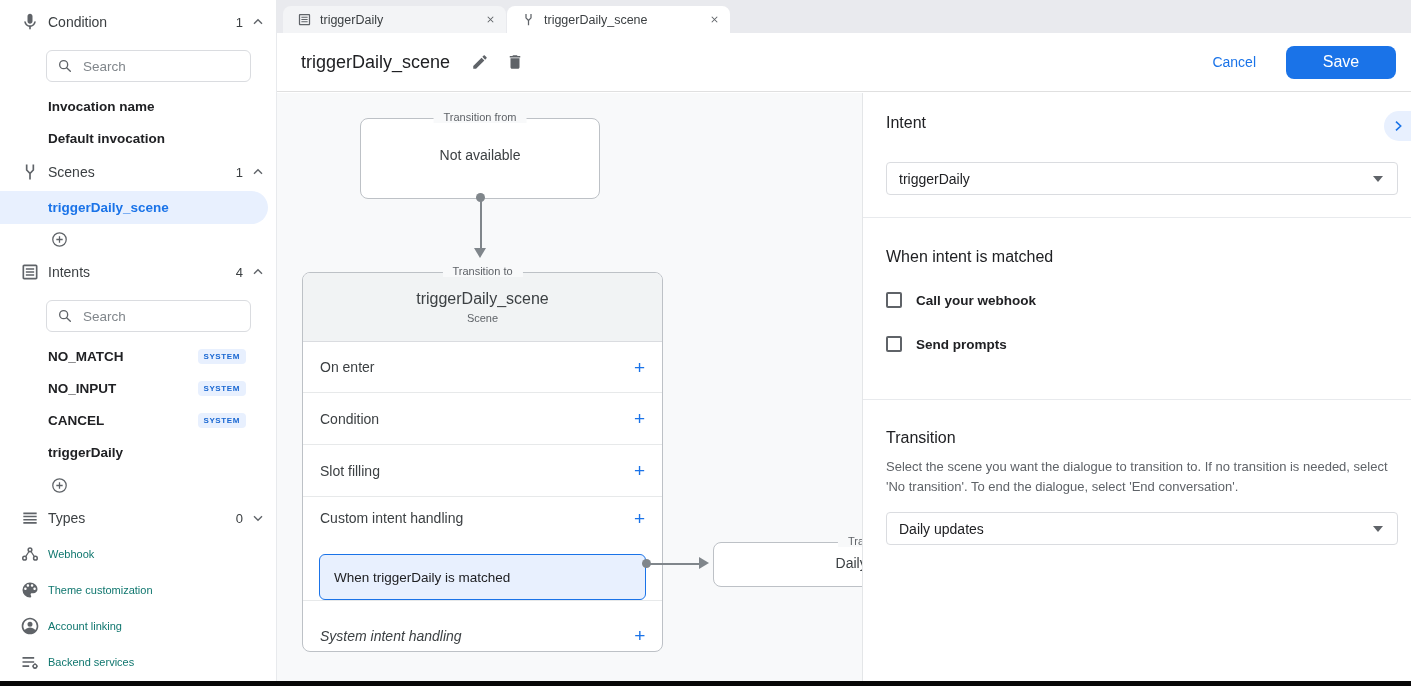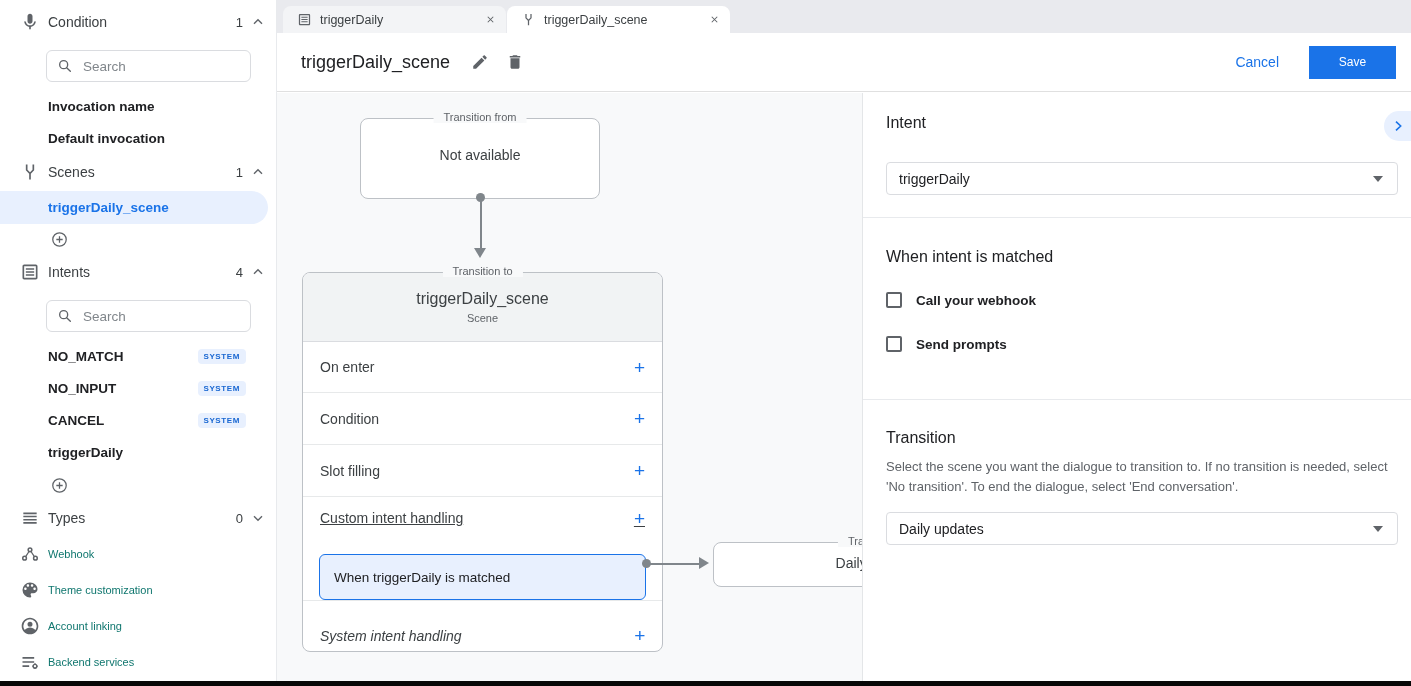--- a/index.html
+++ b/index.html
@@ -37,39 +37,39 @@
   .tab .tclose { margin-left:auto; width:11px; height:11px; cursor:pointer; }
 
   
   .header { position:absolute; left:277px; top:33px; width:1134px; height:59px; background:#fff; border-bottom:1px solid #e0e0e0; display:flex; align-items:center; padding:0 15px 0 24px; }
   .page-title { font-size:18px; color:#202124; }
   .hicon { width:18px; height:18px; cursor:pointer; }
   .hicon.edit { margin-left:21px; }
   .hicon.del { margin-left:17px; }
   .hspacer { flex:1; }
   .cancel-btn { color:#1a73e8; font-size:14px; font-weight:500; cursor:pointer; margin-right:30px; }
-  .save-btn { width:87px; height:33px; background:#1a73e8; color:#fff; font-size:12px; font-weight:500; border:none; border-radius:0; cursor:pointer; font-family:"Liberation Sans",sans-serif; }
+  .save-btn { width:110px; height:33px; background:#1a73e8; color:#fff; font-size:16px; font-weight:500; border:none; border-radius:8px; cursor:pointer; font-family:"Liberation Sans",sans-serif; }
 
   
   .canvas { position:absolute; left:277px; top:93px; width:585px; height:588px; background:#f8f9fa; overflow:hidden; }
   .node-label { position:absolute; top:-8px; left:50%; transform:translateX(-50%); background:#f8f9fa; padding:0 10px; font-size:11px; color:#5f6368; white-space:nowrap; }
   .from-node { position:absolute; left:83px; top:25px; width:240px; height:81px; background:#fff; border:1px solid #bdc1c6; border-radius:8px; }
   .from-node .nval { margin-top:28px; text-align:center; font-size:14px; color:#3c4043; }
   .vdot { position:absolute; left:199px; top:100px; width:9px; height:9px; border-radius:50%; background:#80868b; }
   .vline { position:absolute; left:202.5px; top:106px; width:2px; height:50px; background:#80868b; }
   .varrow { position:absolute; left:197px; top:155px; width:0; height:0; border-left:6.5px solid transparent; border-right:6.5px solid transparent; border-top:10px solid #80868b; }
   .scene-node { position:absolute; left:25px; top:179px; width:361px; height:380px; background:#fff; border:1px solid #bdc1c6; border-radius:8px; }
   .scene-header { height:69px; background:#f1f3f4; border-bottom:1px solid #dadce0; border-radius:7px 7px 0 0; text-align:center; }
   .scene-header .ntitle { padding-top:17px; font-size:16px; color:#3c4043; }
   .scene-header .nsub { margin-top:4px; font-size:11px; color:#5f6368; }
   .srow { display:flex; align-items:center; justify-content:space-between; padding:16px 17px; font-size:14px; color:#3c4043; border-bottom:1px solid #e7e9ea; }
   .srow .plus { color:#1a73e8; font-size:19px; line-height:1; cursor:pointer; }
   .r1{height:51px;} .r2{height:52px;} .r3{height:52px;gap:8px;} .r5{height:69px; border-bottom:none;font-style:italic;}
   .r4 { height:104px; flex-direction:column; align-items:stretch; padding:0; }
-  .r4 .srow-line { height:42px; display:flex; align-items:center; justify-content:space-between; padding:0 17px;text-decoration:underline; }
+  .r4 .srow-line { height:42px; display:flex; align-items:center; justify-content:space-between; padding:0 17px; }
   .intent-card { margin:0 16px; height:46px; background:#e8f0fe; border:1.5px solid #1a73e8; border-radius:6px; display:flex; align-items:center; padding-left:14px; font-size:13.5px; color:#202124; cursor:pointer; }
   .hdot { position:absolute; left:365px; top:466px; width:9px; height:9px; border-radius:50%; background:#80868b; }
   .hline { position:absolute; left:372px; top:469.5px; width:52px; height:2px; background:#80868b; }
   .harrow { position:absolute; left:422px; top:464px; width:0; height:0; border-top:6.5px solid transparent; border-bottom:6.5px solid transparent; border-left:10px solid #80868b; }
   .next-node { position:absolute; left:436px; top:449px; width:330px; height:45px; background:#fff; border:1px solid #bdc1c6; border-radius:8px; }
   .next-node .nval { margin-top:12px; text-align:center; font-size:14px; color:#3c4043; }
 
   
   .panel { position:absolute; left:862px; top:93px; width:549px; height:588px; background:#fff; border-left:1px solid #e4e6e8; }
   .pheading { position:absolute; left:23px; font-size:16px; color:#202124; }

